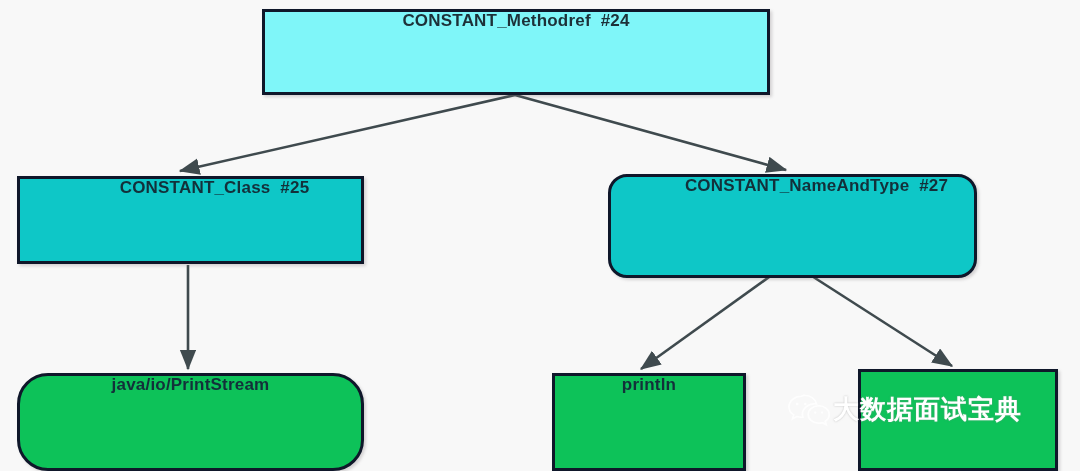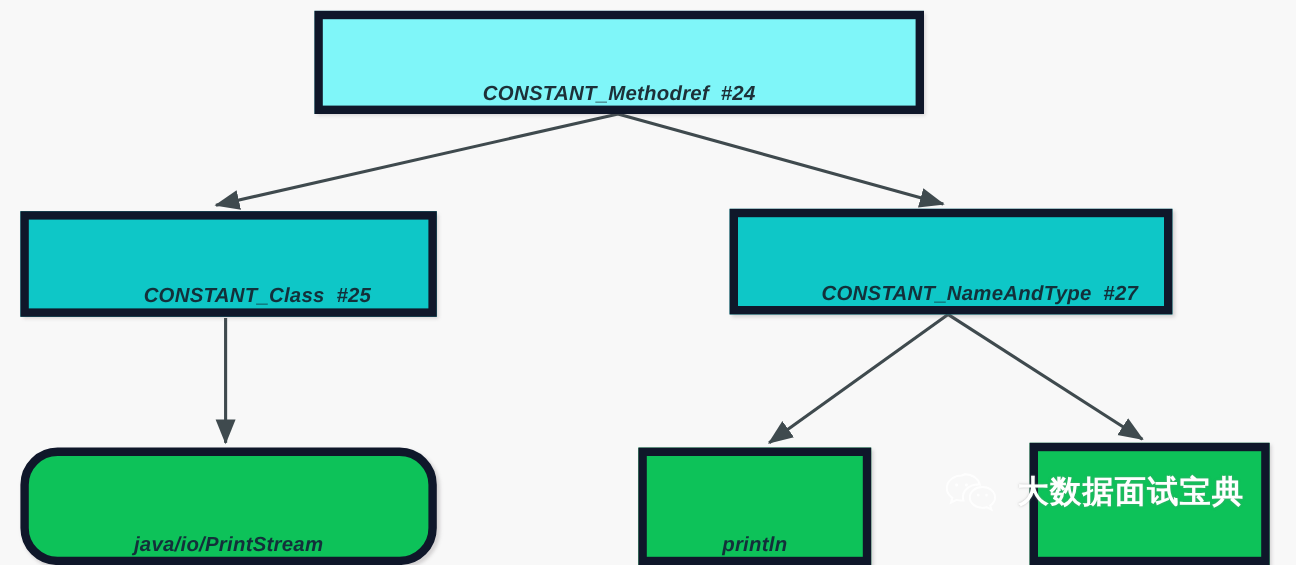--- a/index.html
+++ b/index.html
@@ -23,56 +23,55 @@
     position: absolute;
     left: 0;
     top: 0;
     width: 1080px;
     height: 471px;
     pointer-events: none;
   }
   .node {
     position: absolute;
     box-sizing: border-box;
-    border: 7px solid #0f172a;
+    border: 3px solid #0f172a;
     display: flex;
-    align-items: flex-end;
+    align-items: flex-start;
     justify-content: center;
     text-align: center;
     box-shadow: 2px 2px 3px rgba(120,110,115,0.28);
-    font-style: italic;
   }
   .node-label {
     font-weight: bold;
     font-size: 17px;
     color: #1d3038;
     letter-spacing: 0.2px;
     white-space: pre;
     line-height: 1.1;
   }
   .node.cyan   { background: #7ff6f9; }
   .node.teal   { background: #0ec7c7; padding-left: 48px; }
   .node.green  { background: #0dc259; }
   .node.green .node-label,
   .node.teal .node-label { color: #13303a; }
 
   #n-root      { left: 262px;  top: 9px;   width: 508px; height: 86px; }
   #n-class     { left: 17px;   top: 176px; width: 347px; height: 88px; }
-  #n-nat       { left: 608px;  top: 174px; width: 369px; height: 88px; }
+  #n-nat       { left: 608px;  top: 174px; width: 369px; height: 104px; border-radius: 19px; }
   #n-printstream { left: 17px; top: 373px; width: 347px; height: 98px; border-radius: 31px; }
-  #n-println   { left: 532px;  top: 373px; width: 194px; height: 98px; }
+  #n-println   { left: 552px;  top: 373px; width: 194px; height: 98px; }
   #n-desc      { left: 858px;  top: 369px; width: 200px; height: 102px; }
 
   #watermark {
     position: absolute;
     left: 786px;
     top: 392px;
     display: flex;
     align-items: center;
-    gap: 16px;
+    gap: 1px;
     pointer-events: none;
   }
   #watermark .wm-text {
     font-size: 26px;
     font-weight: bold;
     color: #ffffff;
     text-shadow: 0 0 2px rgba(140,140,140,0.55);
     white-space: nowrap;
     letter-spacing: 1px;
   }

